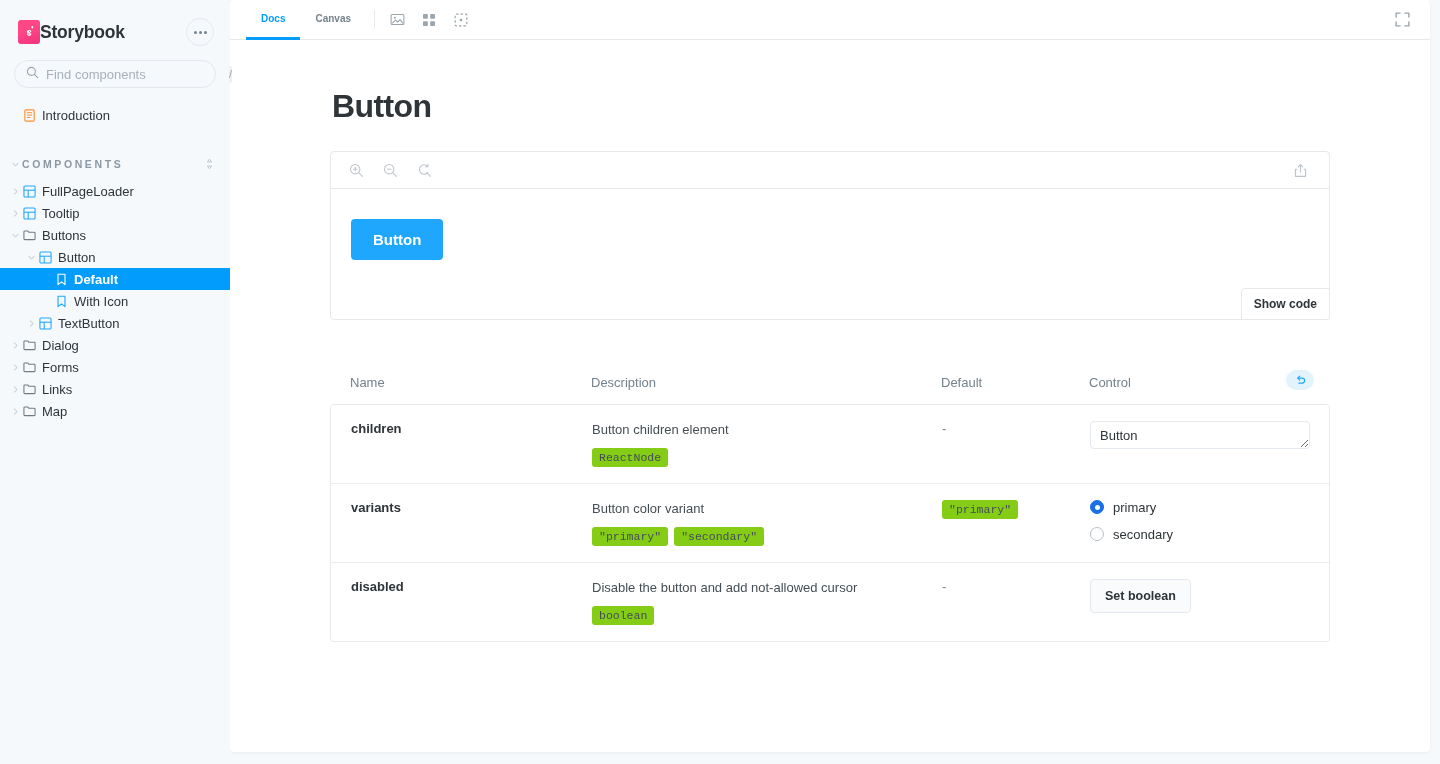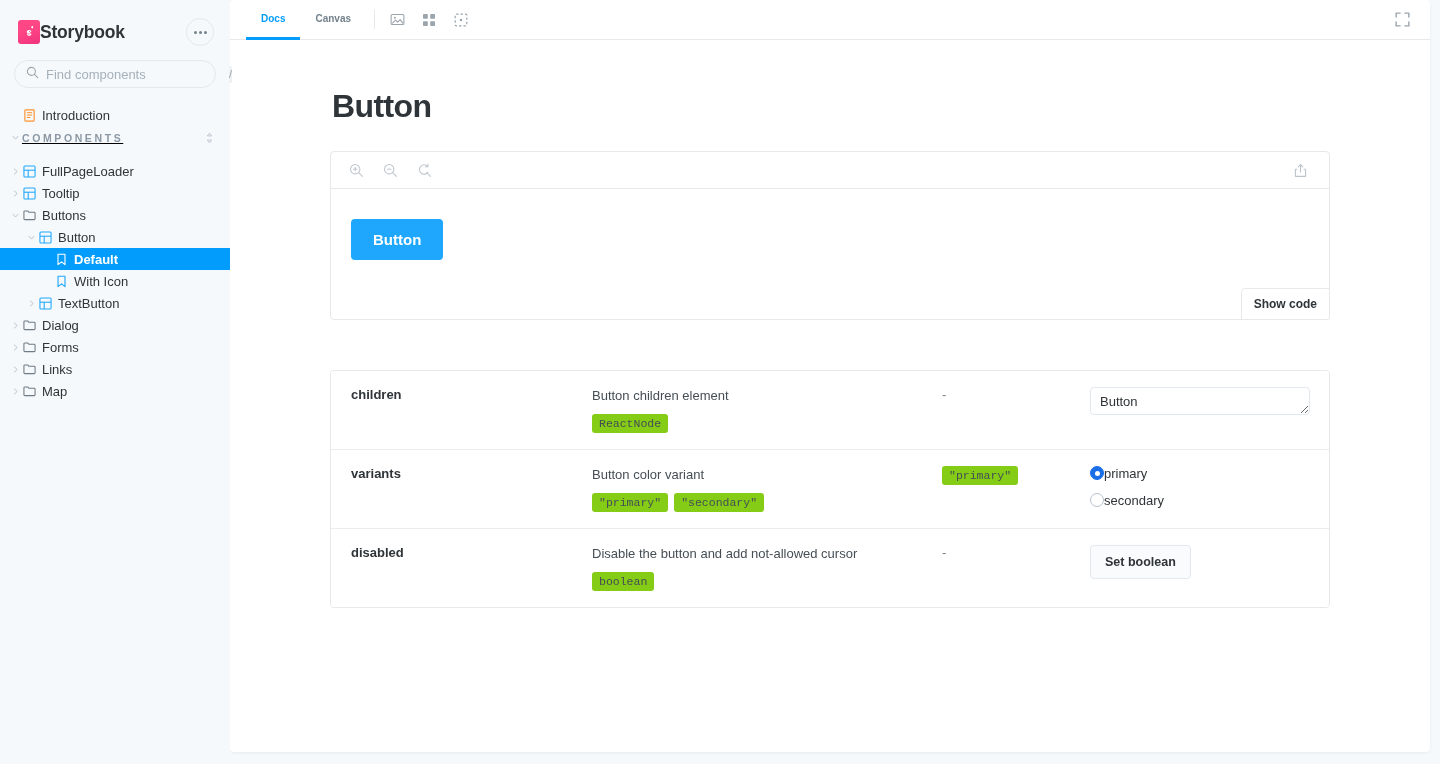--- a/index.html
+++ b/index.html
@@ -80,24 +80,23 @@
     display: flex; align-items: center; justify-content: center;
     margin-right: 2px;
   }
   .tree-row .tico {
     width: 14px; height: 14px; flex: 0 0 auto; margin-right: 6px;
     display: flex; align-items: center; justify-content: center;
   }
   .tree-row .tlabel { white-space: nowrap; }
 
   .section-head {
-    display: flex; align-items: flex-start; height: 24px;
-    padding-right: 16px; margin-top: 6px; margin-bottom: 4px;
+    display: flex; align-items: center; height: 24px;
+    padding-right: 16px; margin-top: 26px; margin-bottom: 4px;
     cursor: pointer;
-    text-decoration: underline;
   }
   .section-head .caret { width: 10px; height: 10px; margin-right: 2px;
     display:flex; align-items:center; justify-content:center; }
   .section-title {
     font-size: 10.5px; font-weight: bold; letter-spacing: 2.6px;
     color: #8B98A4; flex: 1;
   }
   .section-sort { display: flex; align-items: center; }
 
   
@@ -216,21 +215,21 @@
   .dash { color: #73828C; }
 
   .ctrl-textarea {
     width: 220px; height: 28px; resize: vertical;
     border: 1px solid #E3E8EE; border-radius: 4px;
     padding: 6px 9px; font-family: "Liberation Sans", sans-serif;
     font-size: 13px; color: #2E3438; outline: none;
     display: block; overflow: hidden; line-height: 1.2;
   }
   .radio-row {
-    display: flex; align-items: center; margin-bottom: 12px;
+    display: flex; align-items: center; gap: 9px; margin-bottom: 12px;
     cursor: pointer;
   }
   .radio-row:last-child { margin-bottom: 0; }
   .radio {
     width: 14px; height: 14px; border-radius: 50%;
     border: 1px solid #B8C2CC; background: #FFFFFF; flex: 0 0 auto;
     display: flex; align-items: center; justify-content: center;
   }
   .radio.on { border-color: #1A6FE8; background: #1A6FE8; border-width: 1px; }
   .radio.on::after {
@@ -543,20 +542,38 @@
                   <path d="M5.6 4.1L8 1.7l2.4 2.4" fill="none" stroke="#BCC4CC" stroke-width="1.2" stroke-linecap="round" stroke-linejoin="round"></path>
                 </svg>
               </button>
             </div>
             <div class="preview-body">
               <button class="demo-btn">Button</button>
             </div>
             <button class="show-code">Show code</button>
           </section>
 
+          <table class="args">
+            <thead>
+              <tr>
+                <th class="c-name">Name</th>
+                <th class="c-desc">Description</th>
+                <th class="c-def">Default</th>
+                <th class="c-ctrl">Control</th>
+                <th class="c-reset">
+                  <button class="reset-btn">
+                    <svg width="13" height="13" viewBox="0 0 14 14" aria-hidden="true">
+                      <path d="M4.2 4.4h4.6a2.7 2.7 0 0 1 0 5.4H5.2" fill="none" stroke="#1EA7FD" stroke-width="1.25" stroke-linecap="round" stroke-linejoin="round"></path>
+                      <path d="M6.1 2.3L4 4.4l2.1 2.1" fill="none" stroke="#1EA7FD" stroke-width="1.25" stroke-linecap="round" stroke-linejoin="round"></path>
+                    </svg>
+                  </button>
+                </th>
+              </tr>
+            </thead>
+          </table>
           <div class="tbody-box">
             <table class="args">
               <tbody id="args-rows">
                   <tr>
                     <td class="c-name" style="width: 246px;">children</td>
                     <td class="c-desc" style="width: 350px;">
                       <div class="desc-text">Button children element</div>
                       <div><span class="chip">ReactNode</span></div>
                     </td>
                     <td class="c-def" style="width: 148px;"><span class="dash">-</span></td>

